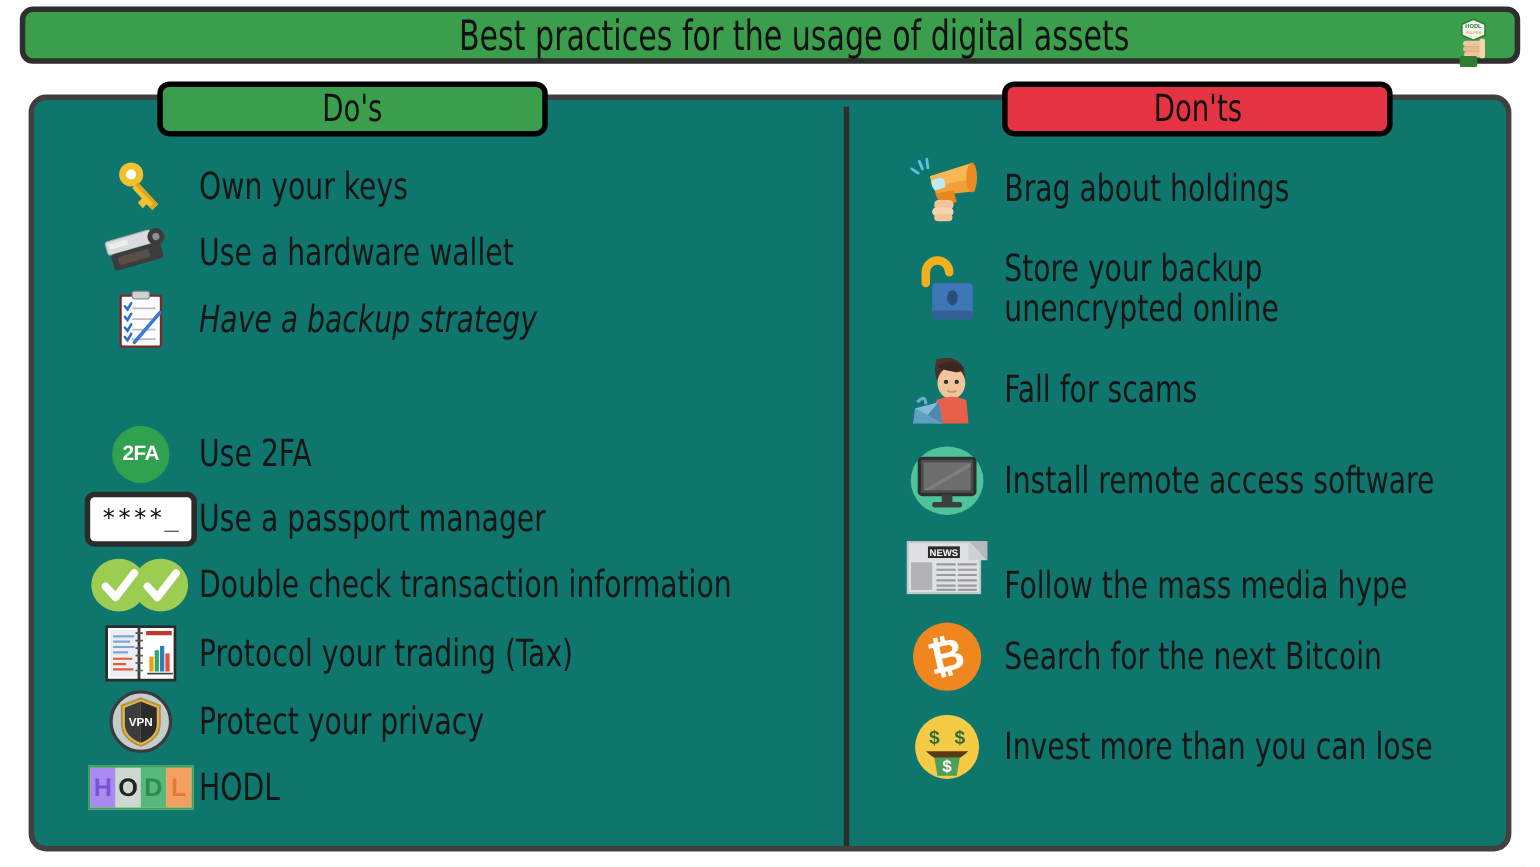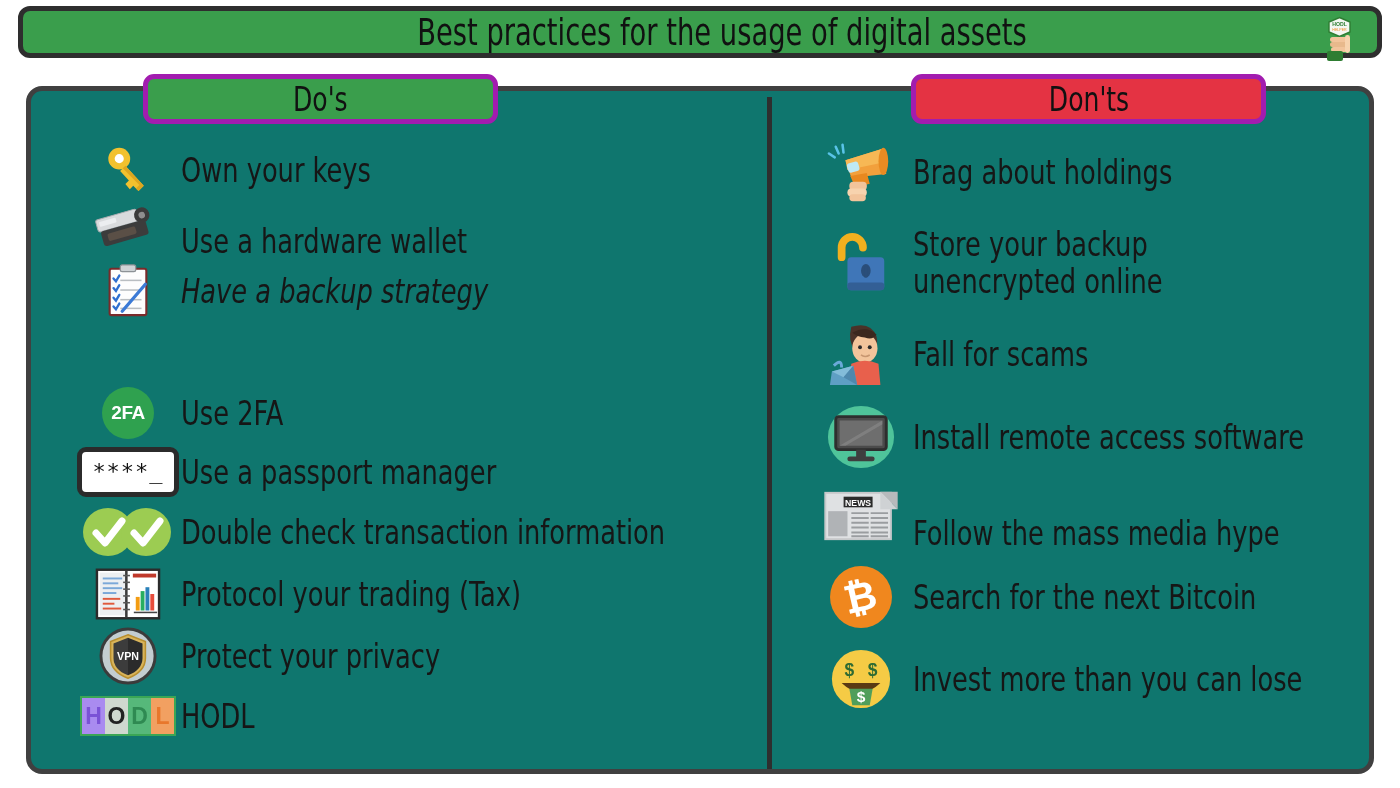--- a/index.html
+++ b/index.html
@@ -68,21 +68,21 @@
     top: 6px;
     width: 5px;
     height: 672px;
     background: #2E2E2E;
   }
 
   
   .col-badge {
     position: absolute;
     height: 50px;
-    border: 5px solid #a21caf;
+    border: 5px solid #000000;
     border-radius: 11px;
     box-sizing: border-box;
     display: flex;
     align-items: center;
     justify-content: center;
     z-index: 5;
   }
   .col-badge .badge-label {
     font-size: 34px;
     line-height: 1;
@@ -182,21 +182,21 @@
         <svg viewBox="0 0 64 64" width="56" height="56">
           <circle cx="22" cy="19" r="12.5" fill="#f2c12e"></circle>
           <circle cx="22" cy="19" r="5.2" fill="#ffffff"></circle>
           <path d="M29 27 L50 50 L44 56 L38 50 L34 54 L29 48 L33 44 L23 33 Z" fill="#f2c12e"></path>
           <path d="M29 27 L50 50 L44 56 L41 53 L45 49 L26 30 Z" fill="#dda61f"></path>
         </svg>
       </div>
       <div class="item-label">Own your keys</div>
     </div>
 
-    <div class="list-item" style="left:44px; top:110px; width:680px; height:58px;align-items:flex-end;">
+    <div class="list-item" style="left:44px; top:110px; width:680px; height:58px;">
       <div class="item-icon" style="width:106px;height:58px;">
         <svg viewBox="0 0 72 54" width="70" height="52">
           <g transform="rotate(-16 36 27)">
             <rect x="6" y="8" width="44" height="13" rx="2.5" fill="#d9dbdd" stroke="#a9adb1" stroke-width="1"></rect>
             <rect x="9" y="11" width="18" height="5" rx="1" fill="#eceef0"></rect>
             <circle cx="54" cy="16" r="8" fill="#3b3b3b"></circle>
             <circle cx="54" cy="16" r="3.4" fill="#8e8e8e"></circle>
             <rect x="8" y="21" width="48" height="16" rx="3" fill="#3c3c3c"></rect>
             <rect x="14" y="25" width="30" height="8" rx="2" fill="#5a4f46"></rect>
           </g>

